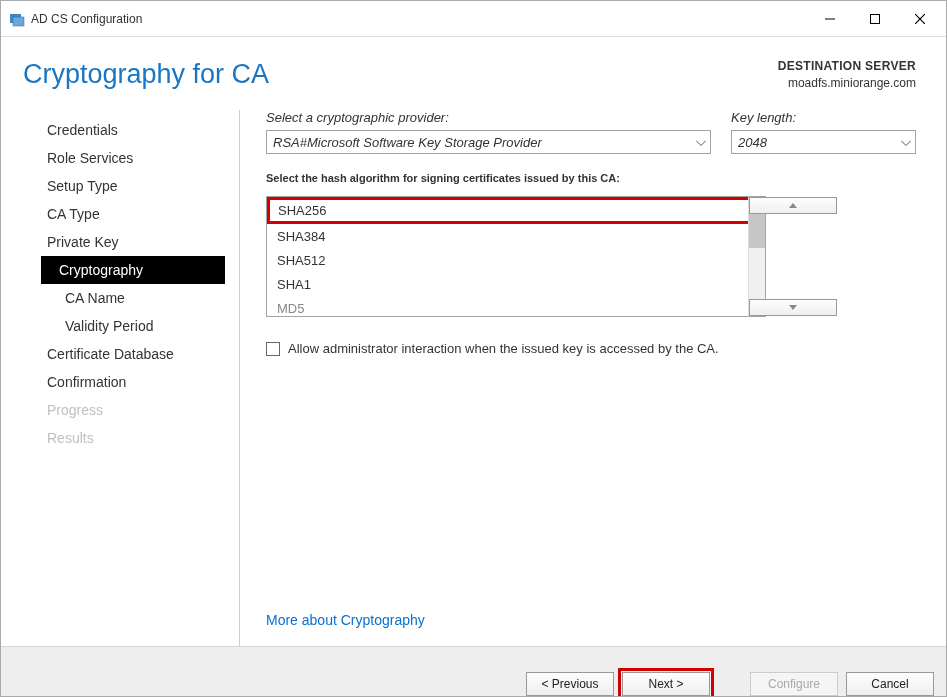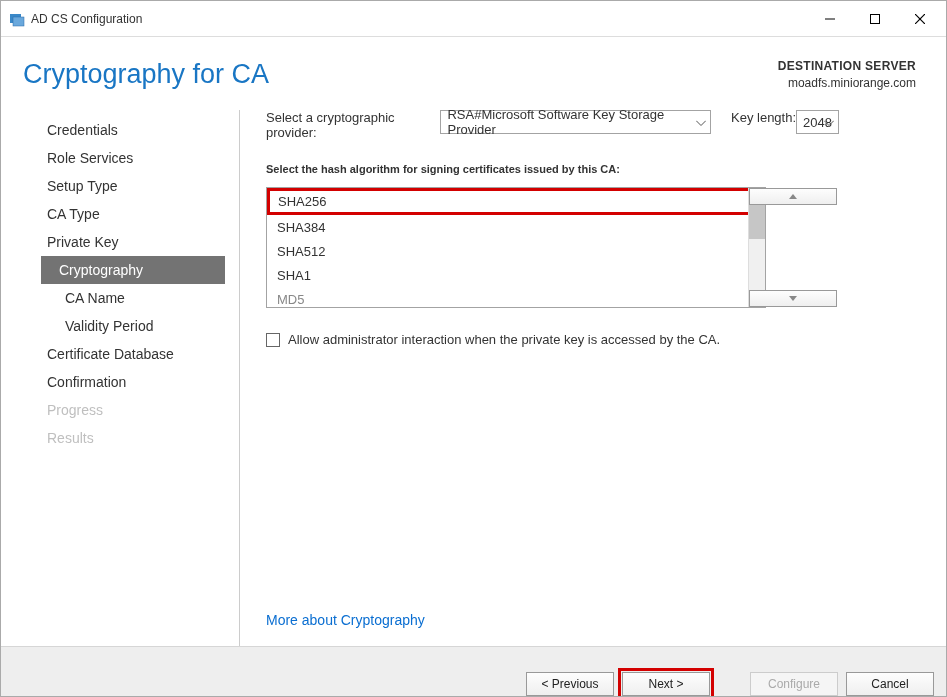--- a/index.html
+++ b/index.html
@@ -69,21 +69,21 @@
     }
     .sidebar-item {
       font-size: 14px;
       color: #333;
       padding: 6px 0 6px 0px;
       cursor: default;
     }
     .sidebar-item.sub { padding-left: 18px; }
     .sidebar-item.disabled { color: #bfbfbf; }
     .sidebar-item.selected {
-      background: #737373;
+      background: #000000;
       color: #fff;
       padding-left: 18px;
       margin-left: -6px;
       margin-right: 14px;
     }
     .divider-v {
       width: 1px;
       background: #ccc;
       margin-right: 26px;
     }
@@ -94,21 +94,21 @@
       flex-direction: column;
       min-height: 0;
     }
     .main h2 {
       font-size: 20px;
       font-weight: 400;
       color: #333;
       margin-bottom: 28px;
     }
     .row { display: flex; gap: 20px; margin-bottom: 18px; }
-    .field { display: flex; flex-direction: row; }
+    .field { display: flex; flex-direction: column; font-style: italic; }
     .field-label { font-size: 13px; color: #333; margin-bottom: 5px; }
     .select {
       height: 24px;
       border: 1px solid #a3a3a3;
       background: #fff;
       display: flex;
       align-items: center;
       padding: 0 6px;
       position: relative;
       font-size: 13px;
@@ -292,21 +292,21 @@
         <div class="btn">
           <svg width="8" height="5" viewBox="0 0 8 5">
               <path d="M0 0 L4 5 L8 0 Z" fill="#888"></path>
             </svg>
         </div>
       </div>
     </div>
 
     <div class="checkbox-row">
       <div class="checkbox"></div>
-      <span>Allow administrator interaction when the private key is accessed by the CA.</span>
+      <span>Allow administrator interaction when the issued key is accessed by the CA.</span>
     </div>
 
     <div class="link-more">More about Cryptography</div>
   </div>
 </div>
 
 <div class="footer">
   <div class="btn">&lt; Previous</div>
   <div class="btn highlighted">Next &gt;</div>
   <div class="btn-spacer"></div>

